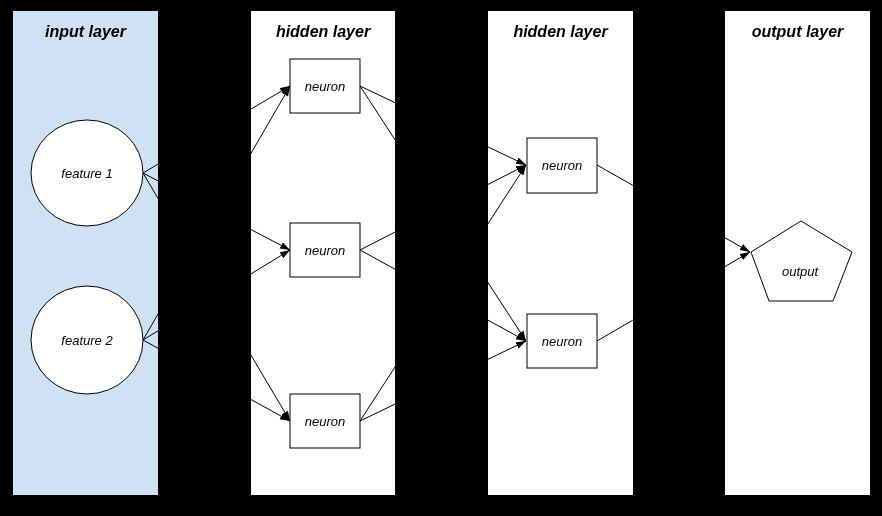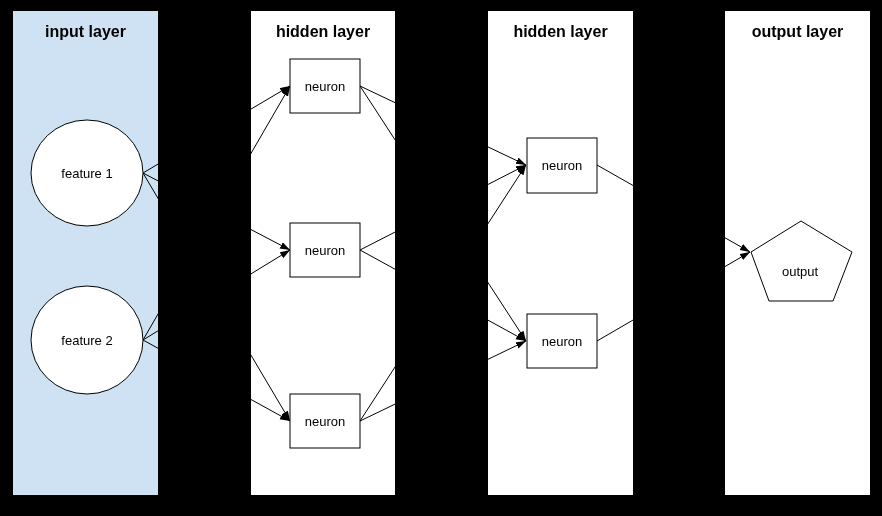--- a/index.html
+++ b/index.html
@@ -8,20 +8,21 @@
     background: #000000;
     width: 882px;
     height: 516px;
     overflow: hidden;
     font-family: "Liberation Sans", sans-serif;
   }
   #stage {
     position: relative;
     width: 730px;
     height: 516px;
+    font-style: italic;
   }
   svg { display: block; }
   .panel-title {
     font-family: "Liberation Sans", sans-serif;
     font-size: 16px;
     font-weight: bold;
     fill: #000000;
   }
   .node-label {
     font-family: "Liberation Sans", sans-serif;

